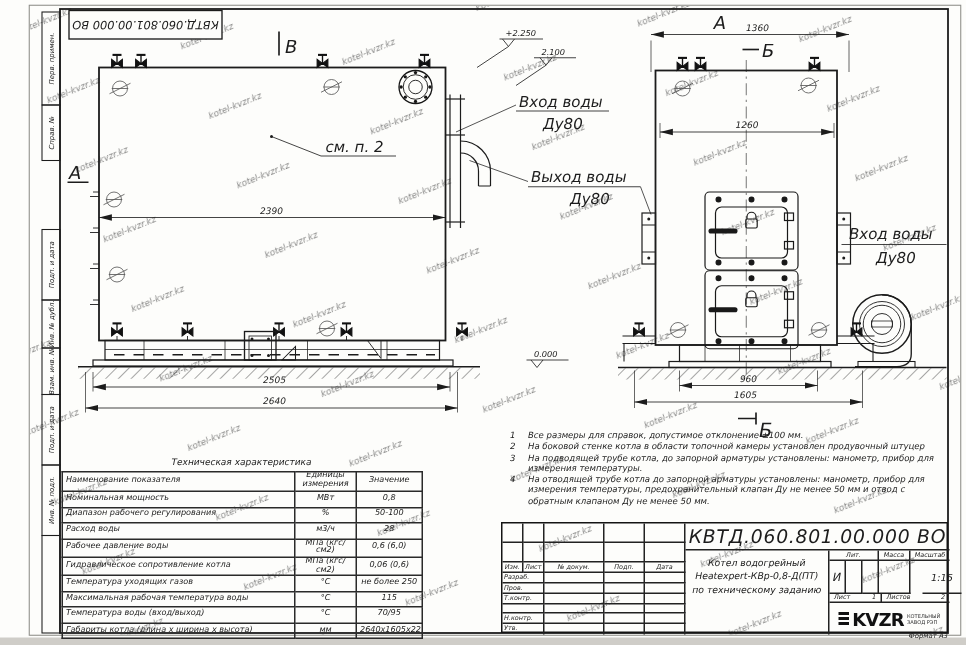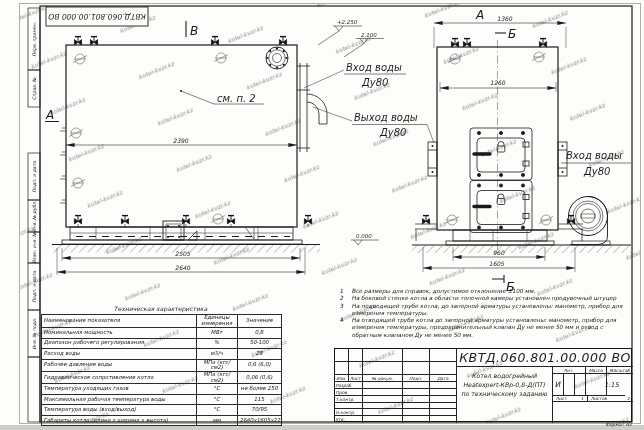--- a/index.html
+++ b/index.html
@@ -434,28 +434,38 @@
     <span>по техническому заданию</span>
   </div>
 
   <div class="cell center" style="left:218px;top:18px;width:33px;height:7px">Лит.</div>
   <div class="cell center" style="left:251px;top:18px;width:21px;height:7px">Масса</div>
   <div class="cell center" style="left:272px;top:18px;width:26px;height:7px;border-right:none">Масштаб</div>
   <div class="cell center" style="left:218px;top:25px;width:11px;height:22px;font-size:7.5px">И</div>
   <div class="cell" style="left:229px;top:25px;width:11px;height:22px"></div>
   <div class="cell" style="left:240px;top:25px;width:11px;height:22px"></div>
   <div class="cell" style="left:251px;top:25px;width:21px;height:22px"></div>
-  <div class="cell center" style="left:264px;top:25px;width:26px;height:22px;font-size:6.5px;border-right:none">1:15</div>
+  <div class="cell center" style="left:280px;top:25px;width:26px;height:22px;font-size:6.5px;border-right:none">1:15</div>
 
   <div class="cell" style="left:218px;top:47px;width:35px;height:6px;justify-content:space-between;padding:0 3px">
     <span>Лист</span>
     <span>1</span>
   </div>
   <div class="cell" style="left:253px;top:47px;width:45px;height:6px;justify-content:space-between;padding:0 3px;border-right:none">
     <span>Листов</span>
     <span>2</span>
   </div>
 
+  <div class="cell center" style="left:218px;top:53px;width:80px;height:21px;border-right:none;border-bottom:none">
+    <div class="logo-wrap">
+      <span class="logo-bars"></span>
+      <span class="logo-kvzr">KVZR</span>
+      <span class="logo-sub">
+        <span style="display:block">КОТЕЛЬНЫЙ</span>
+        <span style="display:block">ЗАВОД РЭП</span>
+      </span>
+    </div>
+  </div>
 </div>
 
 <div class="abs fmt">Формат А3</div>
 
 </div>
 
 </body></html>

